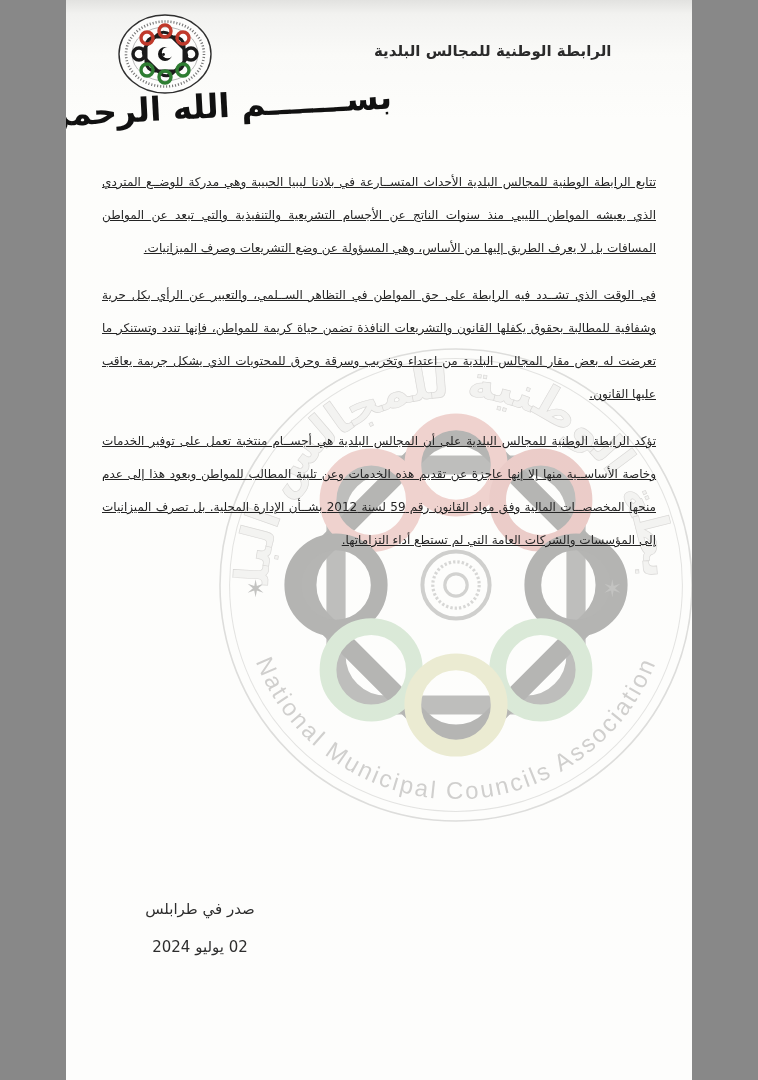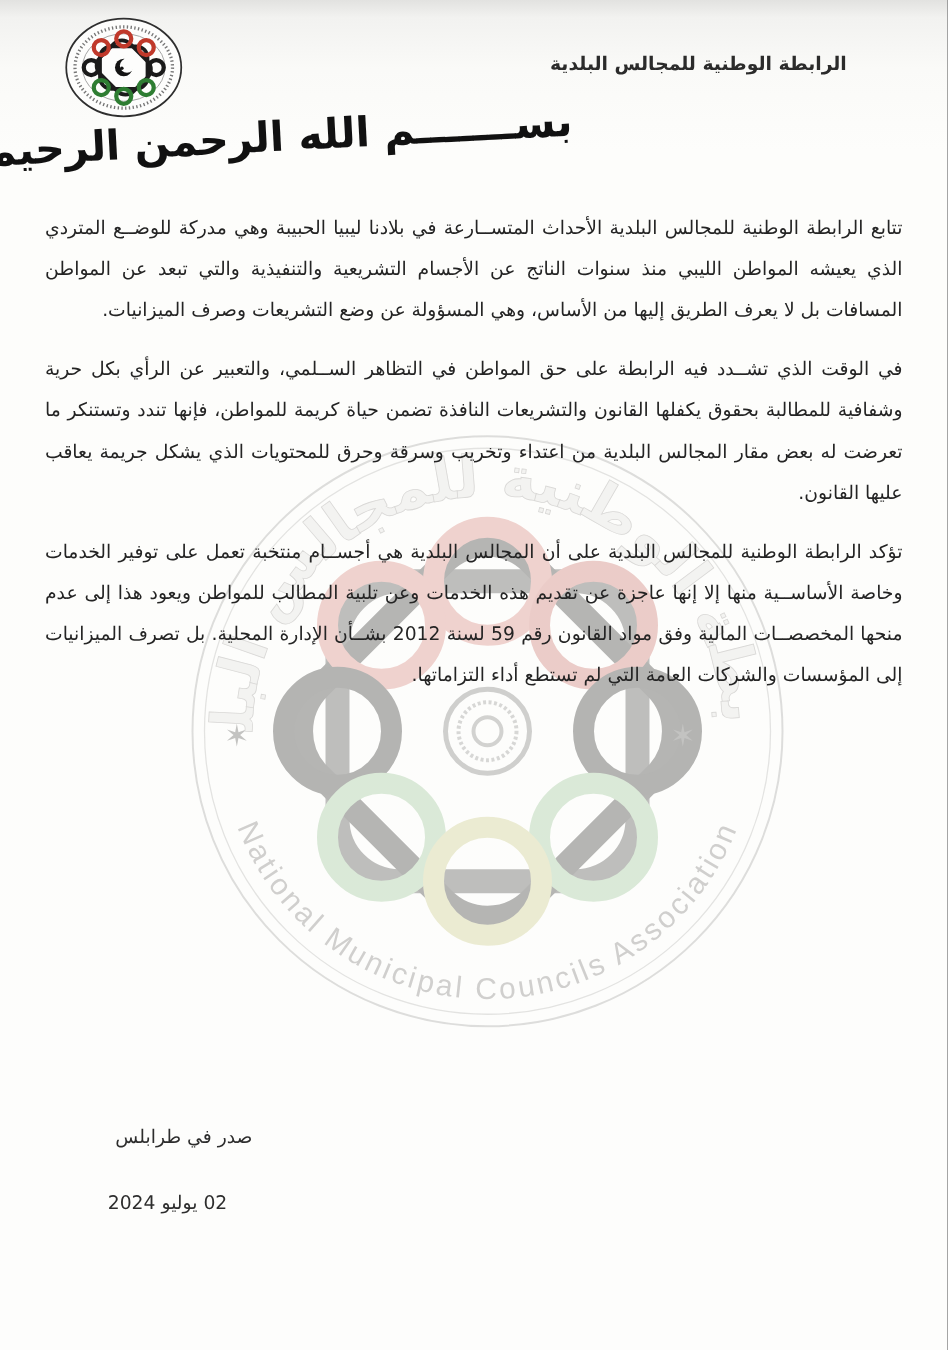--- a/index.html
+++ b/index.html
@@ -1,17 +1,17 @@
 <!DOCTYPE html>
 <html lang="ar" dir="rtl"><head>
 <meta charset="utf-8">
 <style>
   html,body{margin:0;padding:0;background:#888;}
   .page{
-    position:relative;width:758px;height:1080px;margin:0 auto;
+    position:relative;width:626px;height:1080px;margin:0 auto;
     background:linear-gradient(180deg,#e2e2e0 0px,#f2f2f0 14px,#fafaf8 55px,#fdfdfb 120px,#fdfdfc 100%);
     overflow:hidden;
     font-family:"DejaVu Sans",sans-serif;
     color:#262626;
     direction:rtl;
   }
   
   .logo{position:absolute;left:44px;top:12px;width:110px;height:84px;}
   .org-name{
     position:absolute;top:42px;right:58px;width:260px;
@@ -24,30 +24,31 @@
     transform:rotate(-3deg);
     font-family:"DejaVu Sans",sans-serif;
     white-space:nowrap;
   }
   
   .body-text{
     position:absolute;top:166px;right:36px;left:36px;z-index:2;
   }
   .body-text p{
     margin:0 0 14px 0;
-    font-size:15px;line-height:33px;
+    font-size:12px;line-height:33px;
     text-align:justify;
     color:#242424;
+    text-decoration:underline;
   }
   
   .issuance{
     position:absolute;top:893px;left:66px;width:136px;z-index:2;
     text-align:center;font-size:15px;color:#2d2d2d;
   }
-  .issuance .place{margin:0 0 20px 0;line-height:33px;text-align:right;}
+  .issuance .place{margin:0 0 5px 0;line-height:33px;}
   .issuance .date{margin:0;line-height:33px;direction:rtl;}
   
   .watermark{
     position:absolute;left:150px;top:345px;width:480px;height:480px;
     z-index:1;opacity:.65;pointer-events:none;
   }
   .wm-latin{font-family:"Liberation Sans","DejaVu Sans",sans-serif;font-size:30px;letter-spacing:3px;fill:#b9b8b6;}
   .wm-arabic{font-family:"DejaVu Sans",sans-serif;font-size:58px;font-weight:bold;fill:#efeeec;stroke:#c6c5c3;stroke-width:.8px;}
 </style>
 </head>

